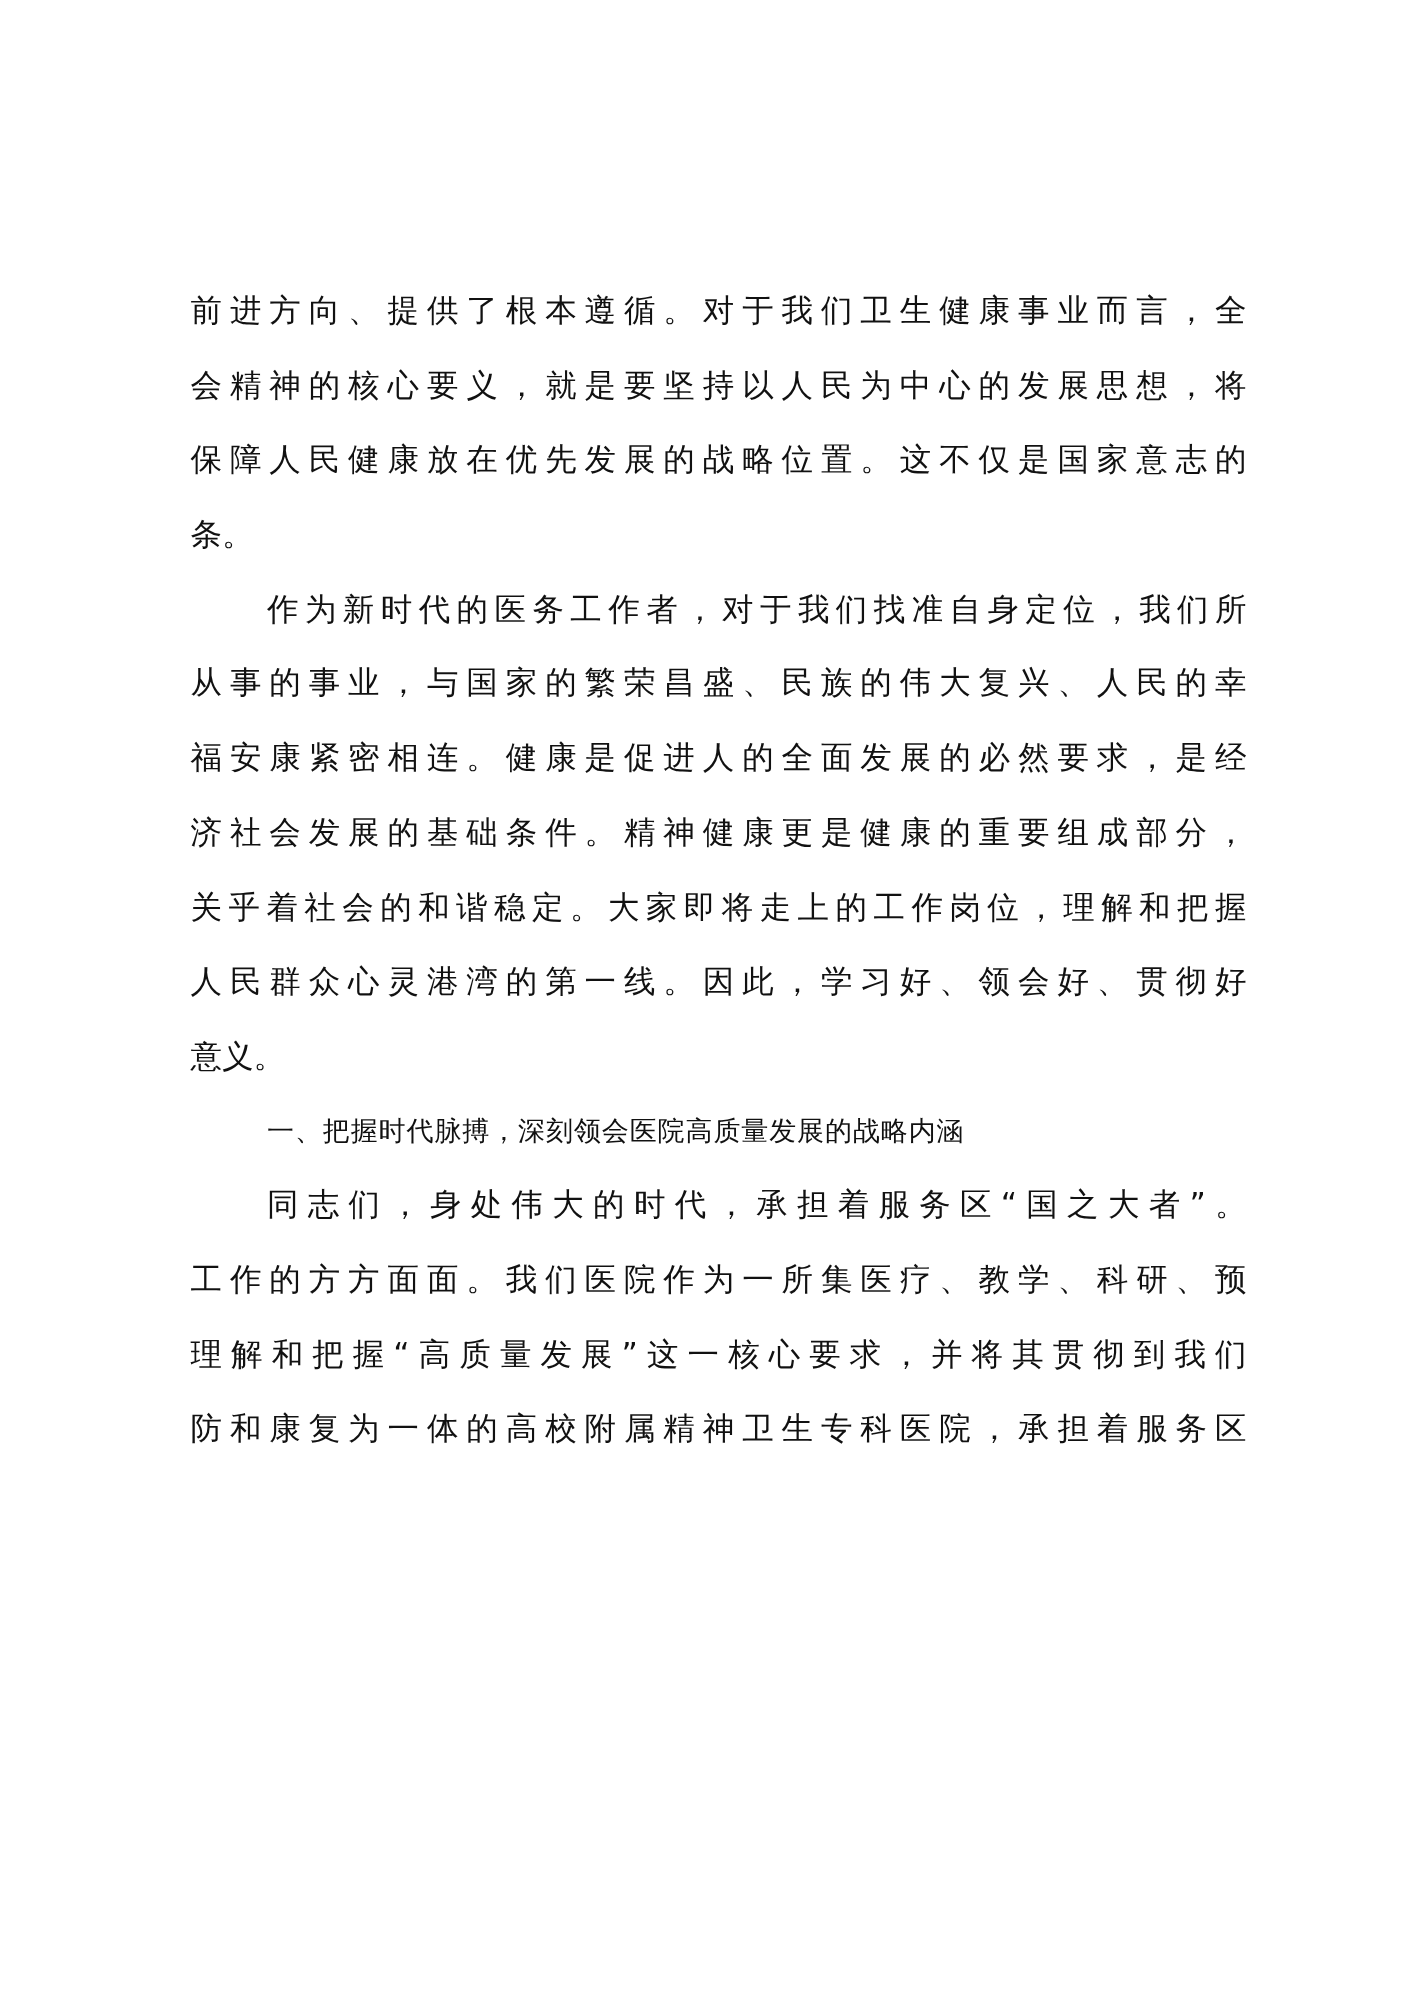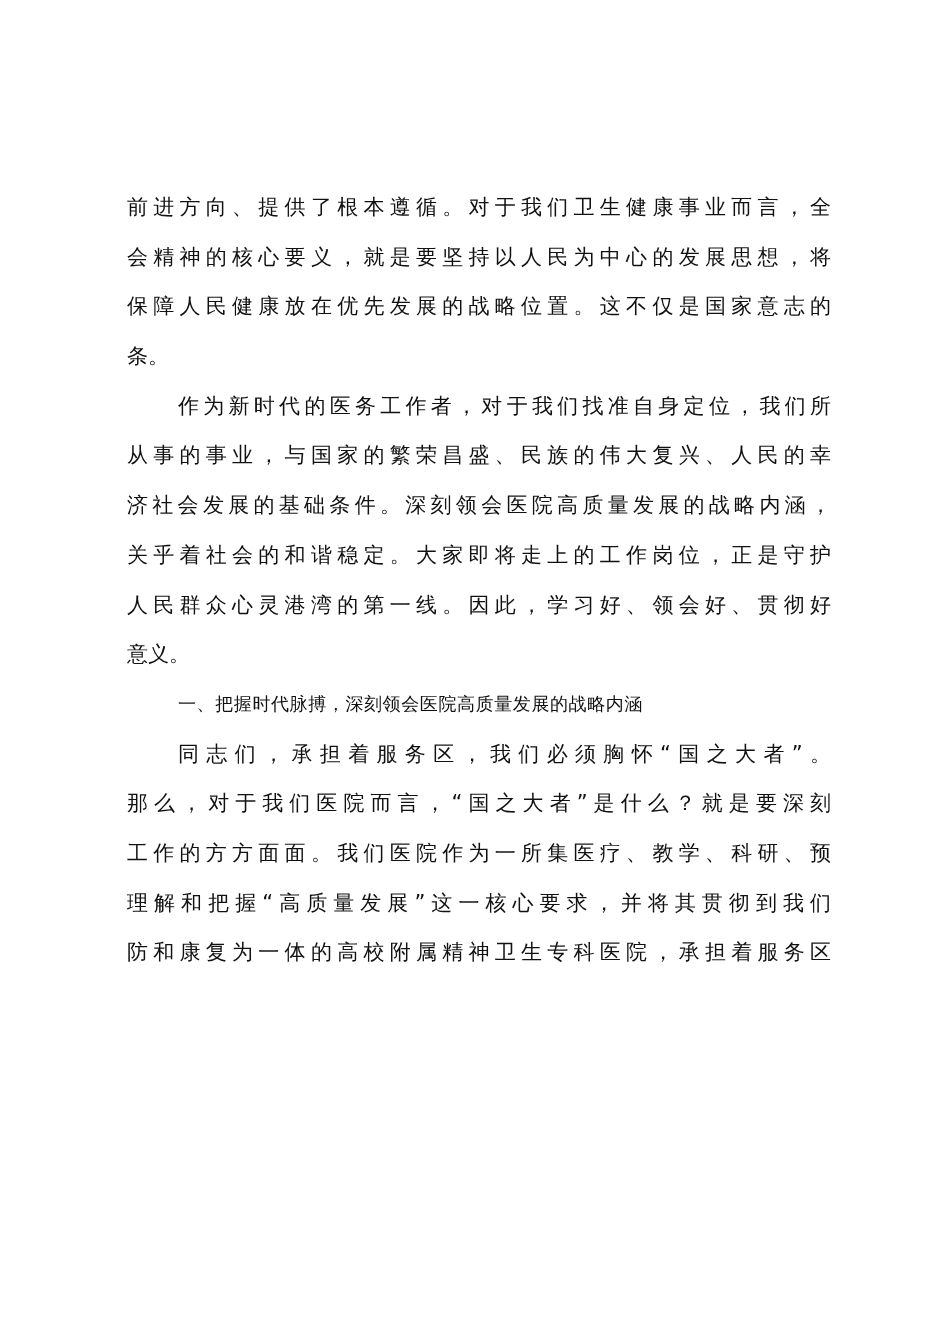--- a/index.html
+++ b/index.html
@@ -52,30 +52,30 @@
   <div>
     <div class="line">前进方向、提供了根本遵循。对于我们卫生健康事业而言，全</div>
     <div class="line">会精神的核心要义，就是要坚持以人民为中心的发展思想，将</div>
     <div class="line">保障人民健康放在优先发展的战略位置。这不仅是国家意志的</div>
     <div class="line last">条。</div>
   </div>
 
   <div>
     <div class="line indent">作为新时代的医务工作者，对于我们找准自身定位，我们所</div>
     <div class="line">从事的事业，与国家的繁荣昌盛、民族的伟大复兴、人民的幸</div>
-    <div class="line">济社会发展的基础条件。深刻领会医院高质量发展的战略内涵，</div>
-    <div class="line">关乎着社会的和谐稳定。大家即将走上的工作岗位，正是守护</div>
+    <div class="line">福安康紧密相连。健康是促进人的全面发展的必然要求，是经</div>
+    <div class="line">济社会发展的基础条件。精神健康更是健康的重要组成部分，</div>
+    <div class="line">关乎着社会的和谐稳定。大家即将走上的工作岗位，理解和把握</div>
     <div class="line">人民群众心灵港湾的第一线。因此，学习好、领会好、贯彻好</div>
     <div class="line last">意义。</div>
   </div>
 
   <div>
     <div class="line indent heading">一、把握时代脉搏，深刻领会医院高质量发展的战略内涵</div>
   </div>
 
   <div>
-    <div class="line indent">同志们，承担着服务区，我们必须胸怀“国之大者”。</div>
-    <div class="line">那么，对于我们医院而言，“国之大者”是什么？就是要深刻</div>
+    <div class="line indent">同志们，身处伟大的时代，承担着服务区“国之大者”。</div>
     <div class="line">工作的方方面面。我们医院作为一所集医疗、教学、科研、预</div>
     <div class="line">理解和把握“高质量发展”这一核心要求，并将其贯彻到我们</div>
     <div class="line">防和康复为一体的高校附属精神卫生专科医院，承担着服务区</div>
   </div>
 </div>
 
 </body></html>

